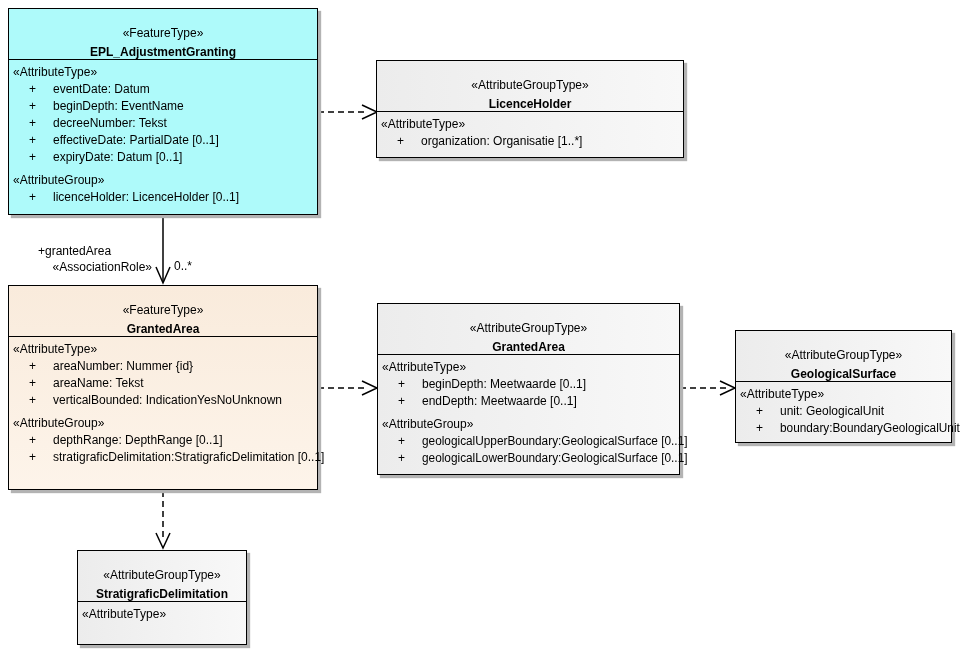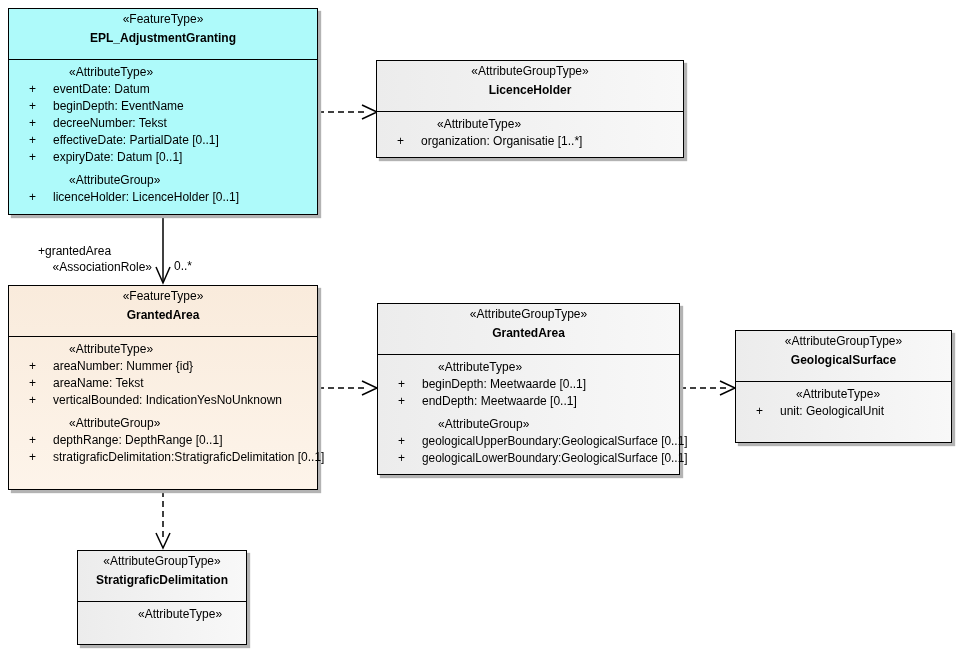--- a/index.html
+++ b/index.html
@@ -12,26 +12,26 @@
     position:absolute;
     border:1.5px solid #000;
     box-shadow:3px 3px 1px var(--shadow, #b3b3b3);
     font-size:12px;
     line-height:17px;
   }
   .fill-cyan  { background:var(--feature-type-fill, #aefafa); }
   .fill-peach { background:linear-gradient(180deg, var(--granted-area-fill,#f9ebdc), #fdf4ea); }
   .fill-grey  { background:linear-gradient(90deg, var(--attribute-group-fill,#ececec), #f8f8f8); }
 
-  .box-header { height:50px; padding-top:1px; text-align:center; }
+  .box-header { height:50px; padding-top:15px; text-align:center; }
   .stereo { line-height:18px; }
   .cname  { line-height:20px; font-weight:bold; }
 
   .box-body { border-top:1.5px solid #000; padding-top:4px; }
-  .sec-head { padding-left:28px;margin-left:32px; }
+  .sec-head { padding-left:4px; }
   .sec-head.later { margin-top:6px; }
   .row { padding-left:20px; white-space:nowrap; }
   .vis { display:inline-block; width:12px; }
   .txt { display:inline-block; margin-left:12px; white-space:nowrap; transform-origin:left center; }
 
   
   #box-epl     { left:8px;   top:8px;   width:310px; height:207px; }
   #box-lic     { left:376px; top:60px;  width:308px; height:98px;  }
   #box-granted { left:8px;   top:285px; width:310px; height:205px; }
   #box-depth   { left:377px; top:303px; width:303px; height:172px; }
@@ -134,20 +134,21 @@
       </div>
     </div>
   <div id="box-geo" class="uml-box fill-grey">
       <div class="box-header">
         <div class="stereo">«AttributeGroupType»</div>
         <div class="cname">GeologicalSurface</div>
       </div>
       <div class="box-body">
         <div class="sec-head">«AttributeType»</div>
         <div class="row"><span class="vis">+</span><span class="txt">unit: GeologicalUnit</span></div>
+        <div class="row"><span class="vis">+</span><span class="txt" style="transform: scaleX(0.983607);">boundary:BoundaryGeologicalUnit</span></div>
       </div>
     </div>
   <div id="box-strat" class="uml-box fill-grey">
       <div class="box-header">
         <div class="stereo">«AttributeGroupType»</div>
         <div class="cname">StratigraficDelimitation</div>
       </div>
       <div class="box-body">
         <div class="sec-head">«AttributeType»</div>
       </div>

